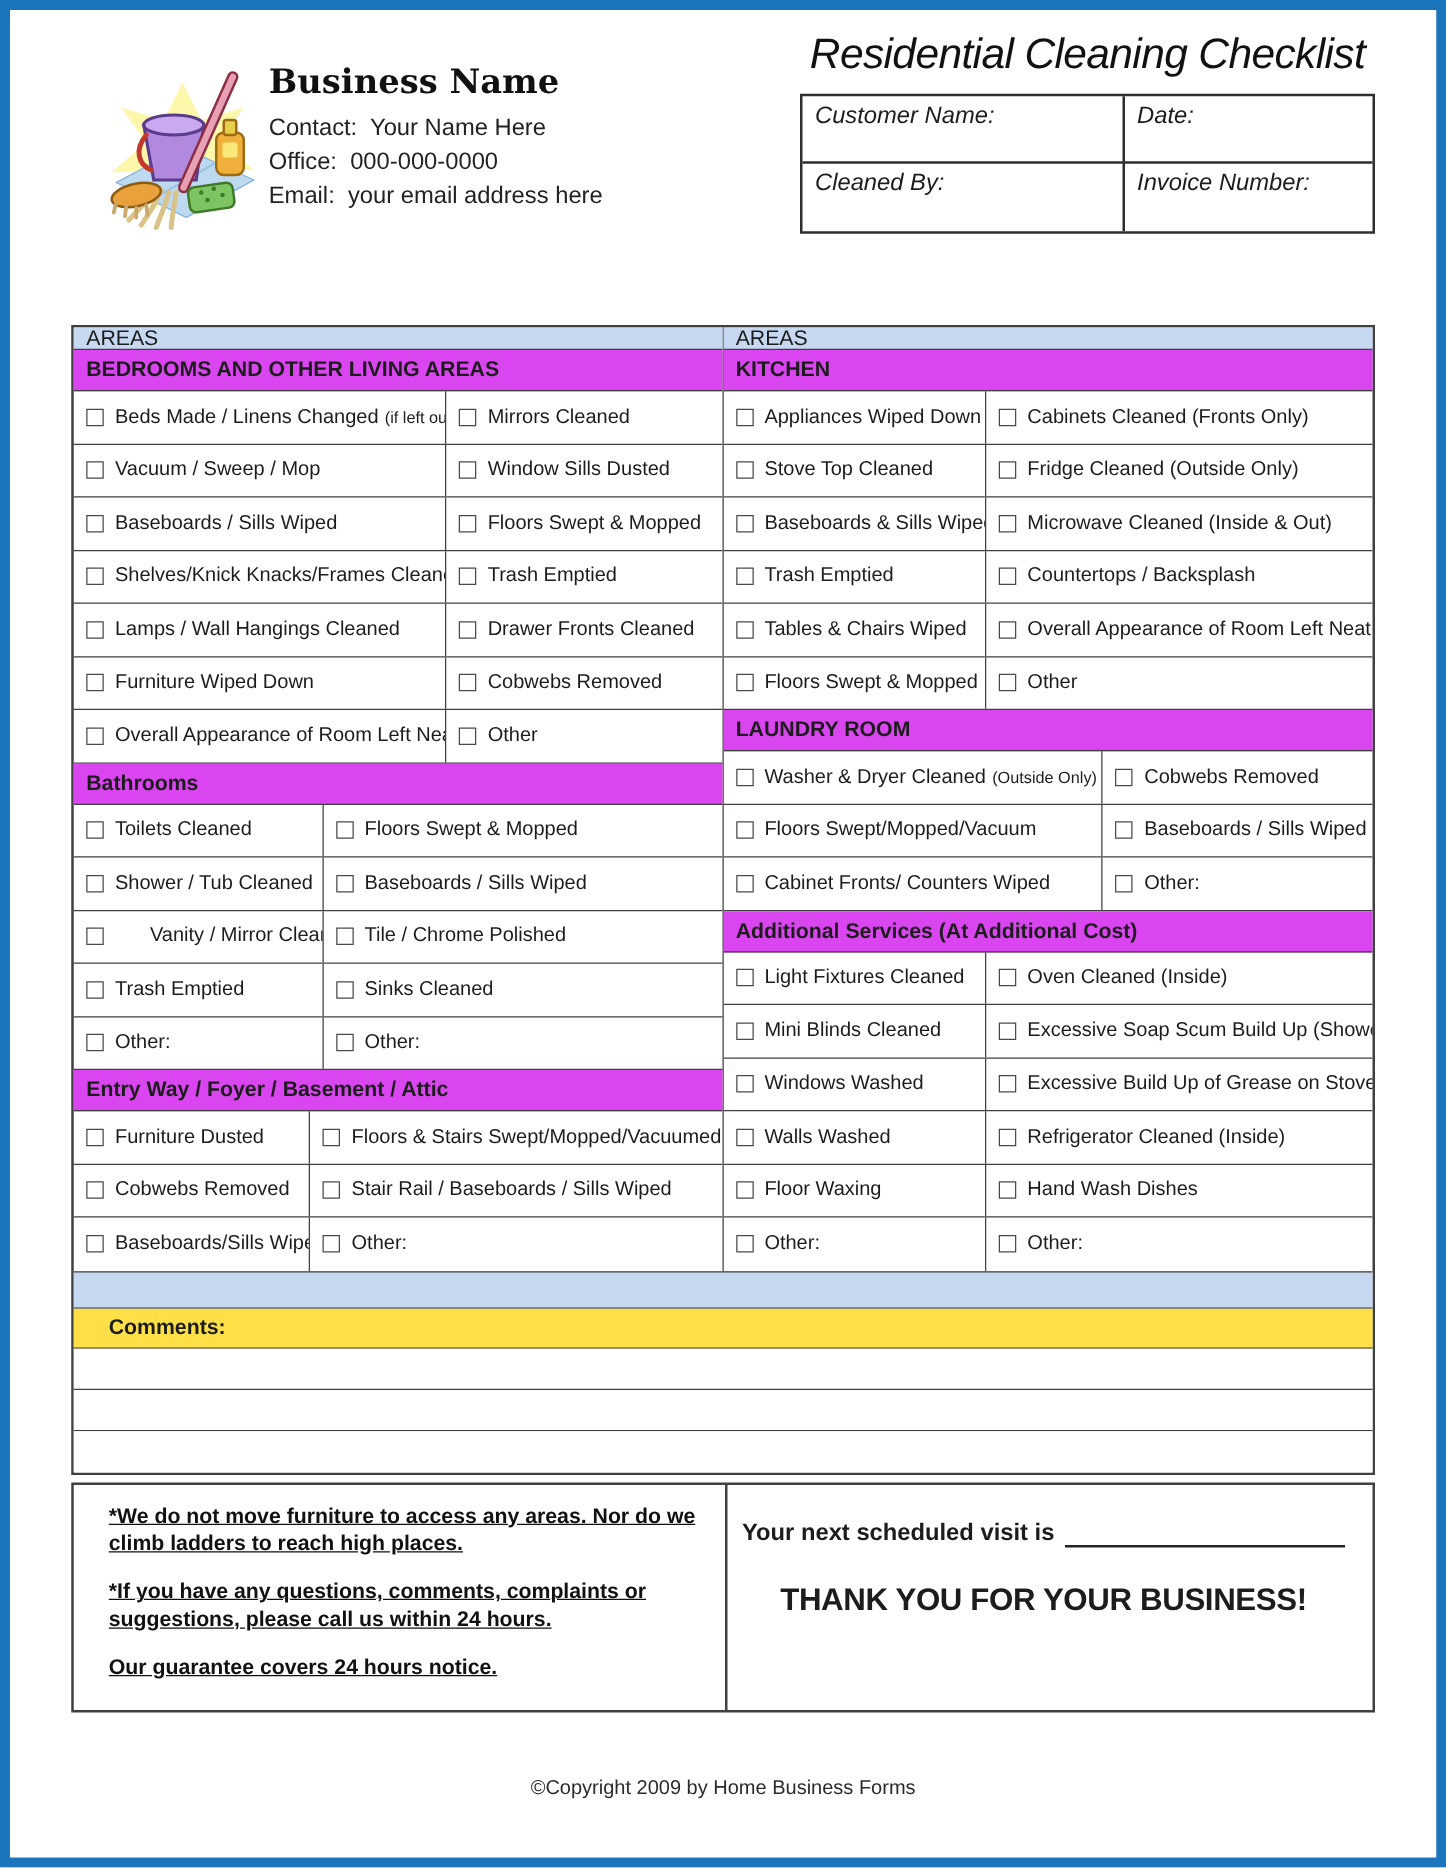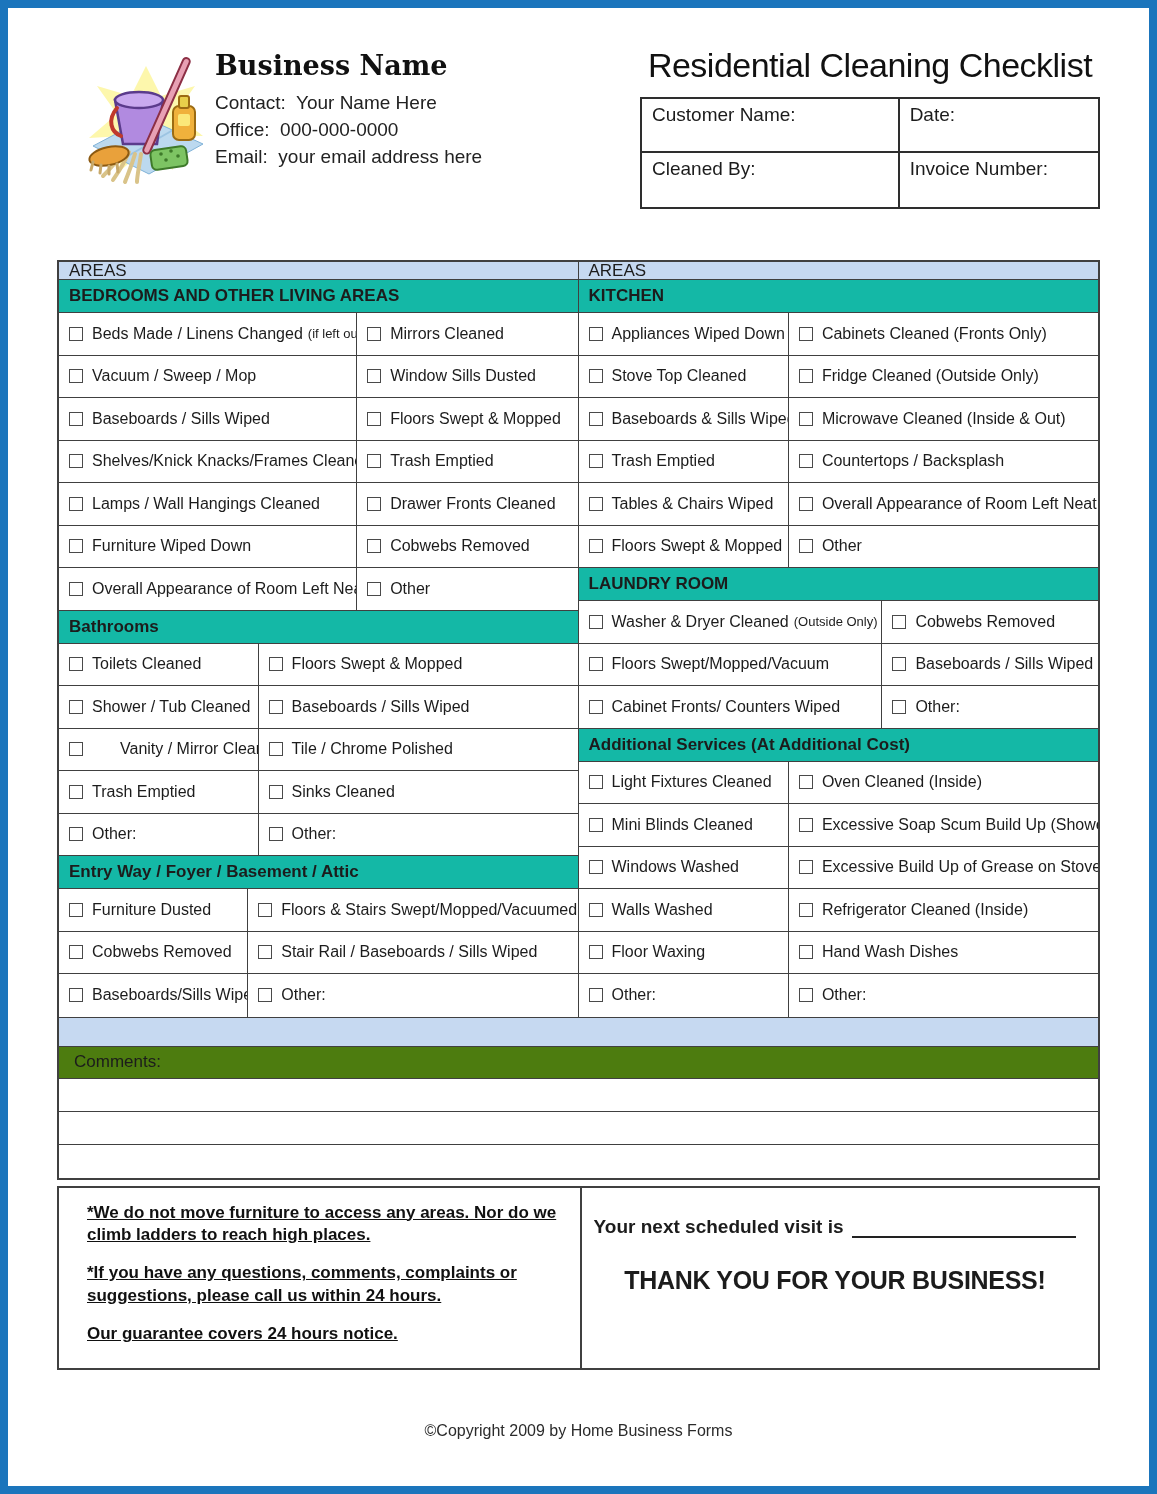--- a/index.html
+++ b/index.html
@@ -11,57 +11,57 @@
   }
   .content { padding:0 49px; }
 
   
   .header { display:flex; justify-content:space-between; height:252px; }
   .header-left { display:flex; margin-top:40px; margin-left:20px; }
   .logo { width:138px; height:138px; flex:0 0 auto; }
   .biz-info { margin-top:2px; }
   .biz-name { font-family:"DejaVu Serif", serif; font-weight:bold; font-size:27px; margin:0 0 8px 0; color:#111; }
   .biz-line { font-size:19px; line-height:27px; color:#222; white-space:pre; }
-  .header-right { width:460px; margin-top:38px; }
+  .header-right { width:460px; margin-top:16px;font-style:italic; }
   .doc-title { font-size:34px; letter-spacing:-0.5px; color:#111; text-align:center; margin-bottom:12px; white-space:nowrap; }
   .info-table { border:2px solid #2e2e2e; display:grid; grid-template-columns:56.5% 43.5%; }
   .info-cell { height:54px; box-sizing:border-box; padding:5px 10px; font-size:19px; }
   .info-cell.c1 { border-right:2px solid #2e2e2e; }
   .info-cell.r1 { border-bottom:2px solid #2e2e2e; }
 
   
   .main-table { border:2px solid #404040; }
   .groups { display:flex; }
   .group { width:50%; box-sizing:border-box; }
   .group.left { border-right:1px solid #404040; }
   .area-hdr {
     height:18px; background:#c6d9f1; display:flex; align-items:center;
     padding-left:10px; font-size:17px; border-bottom:1px solid #404040; box-sizing:border-box;
   }
   .sec-hdr {
-    height:33px; background:#14b8a6; display:flex; align-items:center;
+    height:33px; background:#d946ef; display:flex; align-items:center;
     padding-left:10px; font-size:17px; font-weight:bold;
     border-bottom:1px solid #404040; box-sizing:border-box;
   }
   .check-row { display:flex; height:42.5px; border-bottom:1px solid #404040; box-sizing:border-box; }
   .check-row:last-child { border-bottom:none; }
   .cell { display:flex; align-items:center; padding-left:10px; box-sizing:border-box; overflow:hidden;text-align:center; }
   .cell.c1 { border-right:1px solid #404040; }
   .cell.c2 { flex:1; }
   .cbx {
     width:12px; height:12px; border:1.5px solid #4a4a4a; flex:0 0 auto;
     margin-right:9px; background:#fff;
   }
   .item-label { font-size:16px; white-space:nowrap; }
   .item-note { font-size:13px; margin-left:5px; white-space:nowrap; }
 
   .blank-blue { height:30px; background:#c6d9f1; border-top:1px solid #404040; border-bottom:1px solid #404040; box-sizing:border-box; }
   .comments-hdr {
-    height:32px; background:#4d7c0f; display:flex; align-items:center;
-    padding-left:15px; font-size:17px; font-weight:normal;
+    height:32px; background:#fde047; display:flex; align-items:center;
+    padding-left:28px; font-size:17px; font-weight:bold;
     border-bottom:1px solid #404040; box-sizing:border-box;
   }
   .comment-line { height:33px; border-bottom:1px solid #404040; box-sizing:border-box; background:#fff; }
   .comment-line:last-child { border-bottom:none; }
 
   
   .bottom-box { margin-top:6px; border:2px solid #404040; display:flex; height:184px; box-sizing:border-box; }
   .bottom-left { width:50.3%; box-sizing:border-box; border-right:2px solid #404040; padding:14px 18px 0 12px; }
   .note-p { font-size:17px; font-weight:bold; line-height:1.32; margin:0 0 16px 16px; color:#111;text-decoration:underline; }
   .bottom-right { flex:1; box-sizing:border-box; padding:28px 22px 8px 12px; display:flex; flex-direction:column; }

